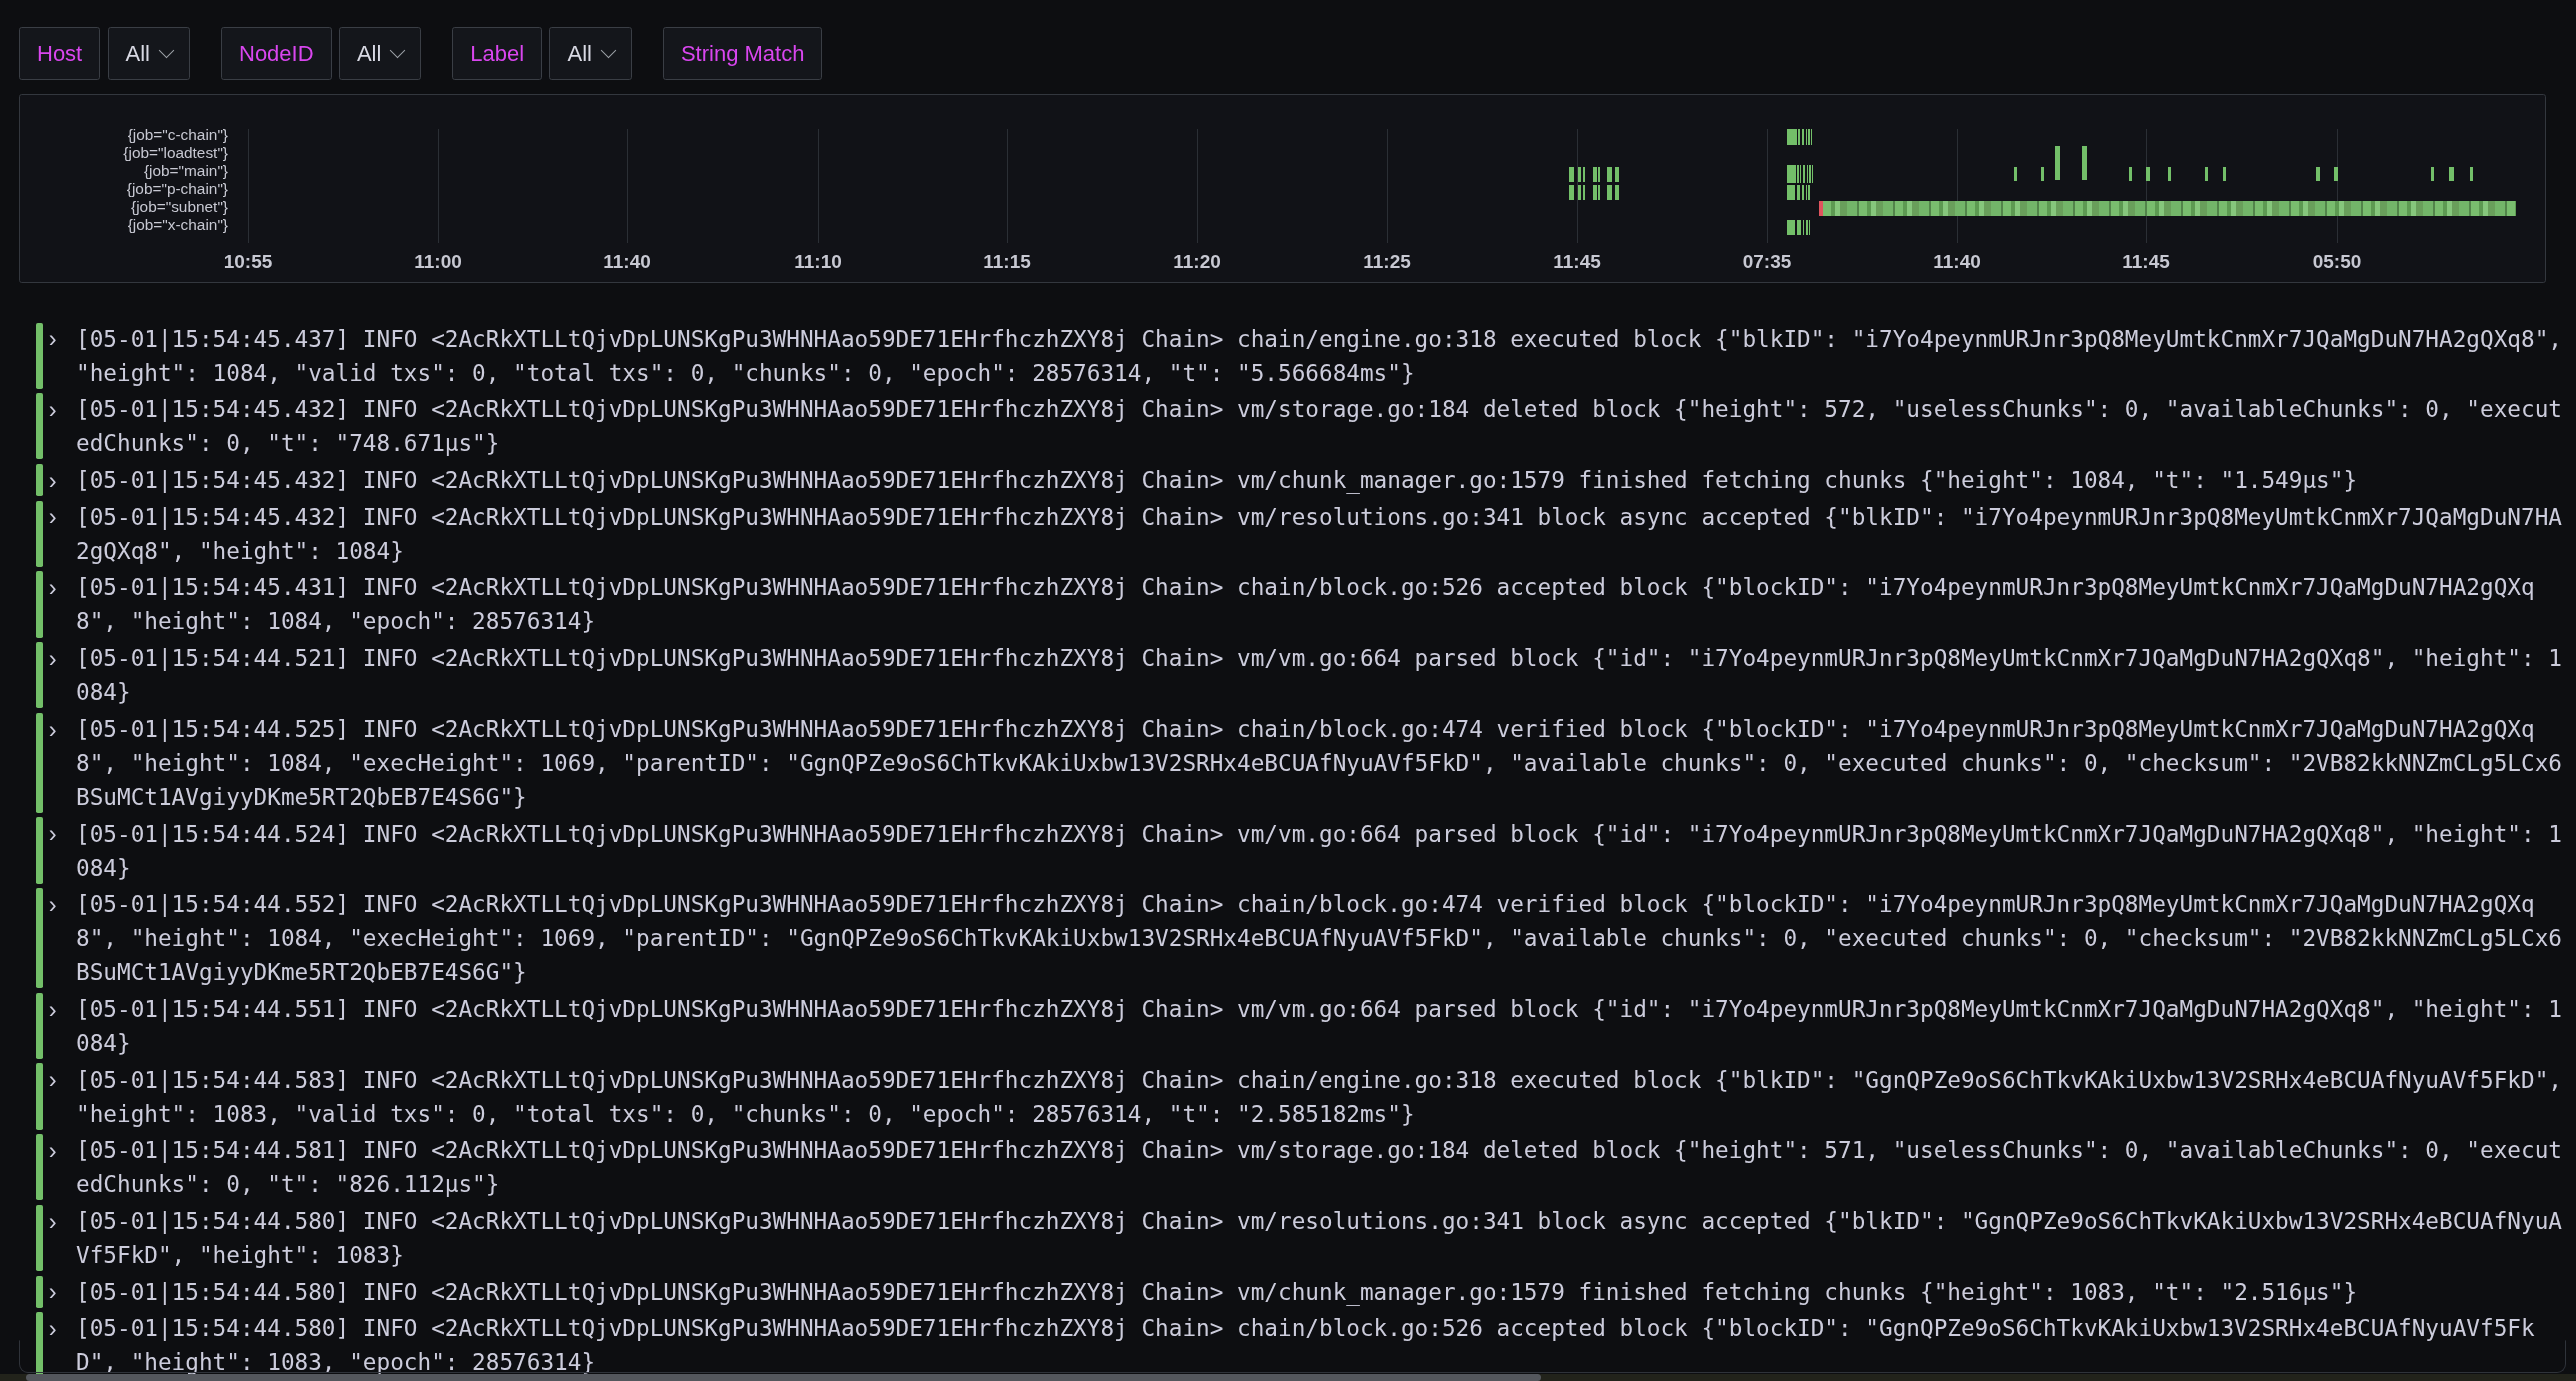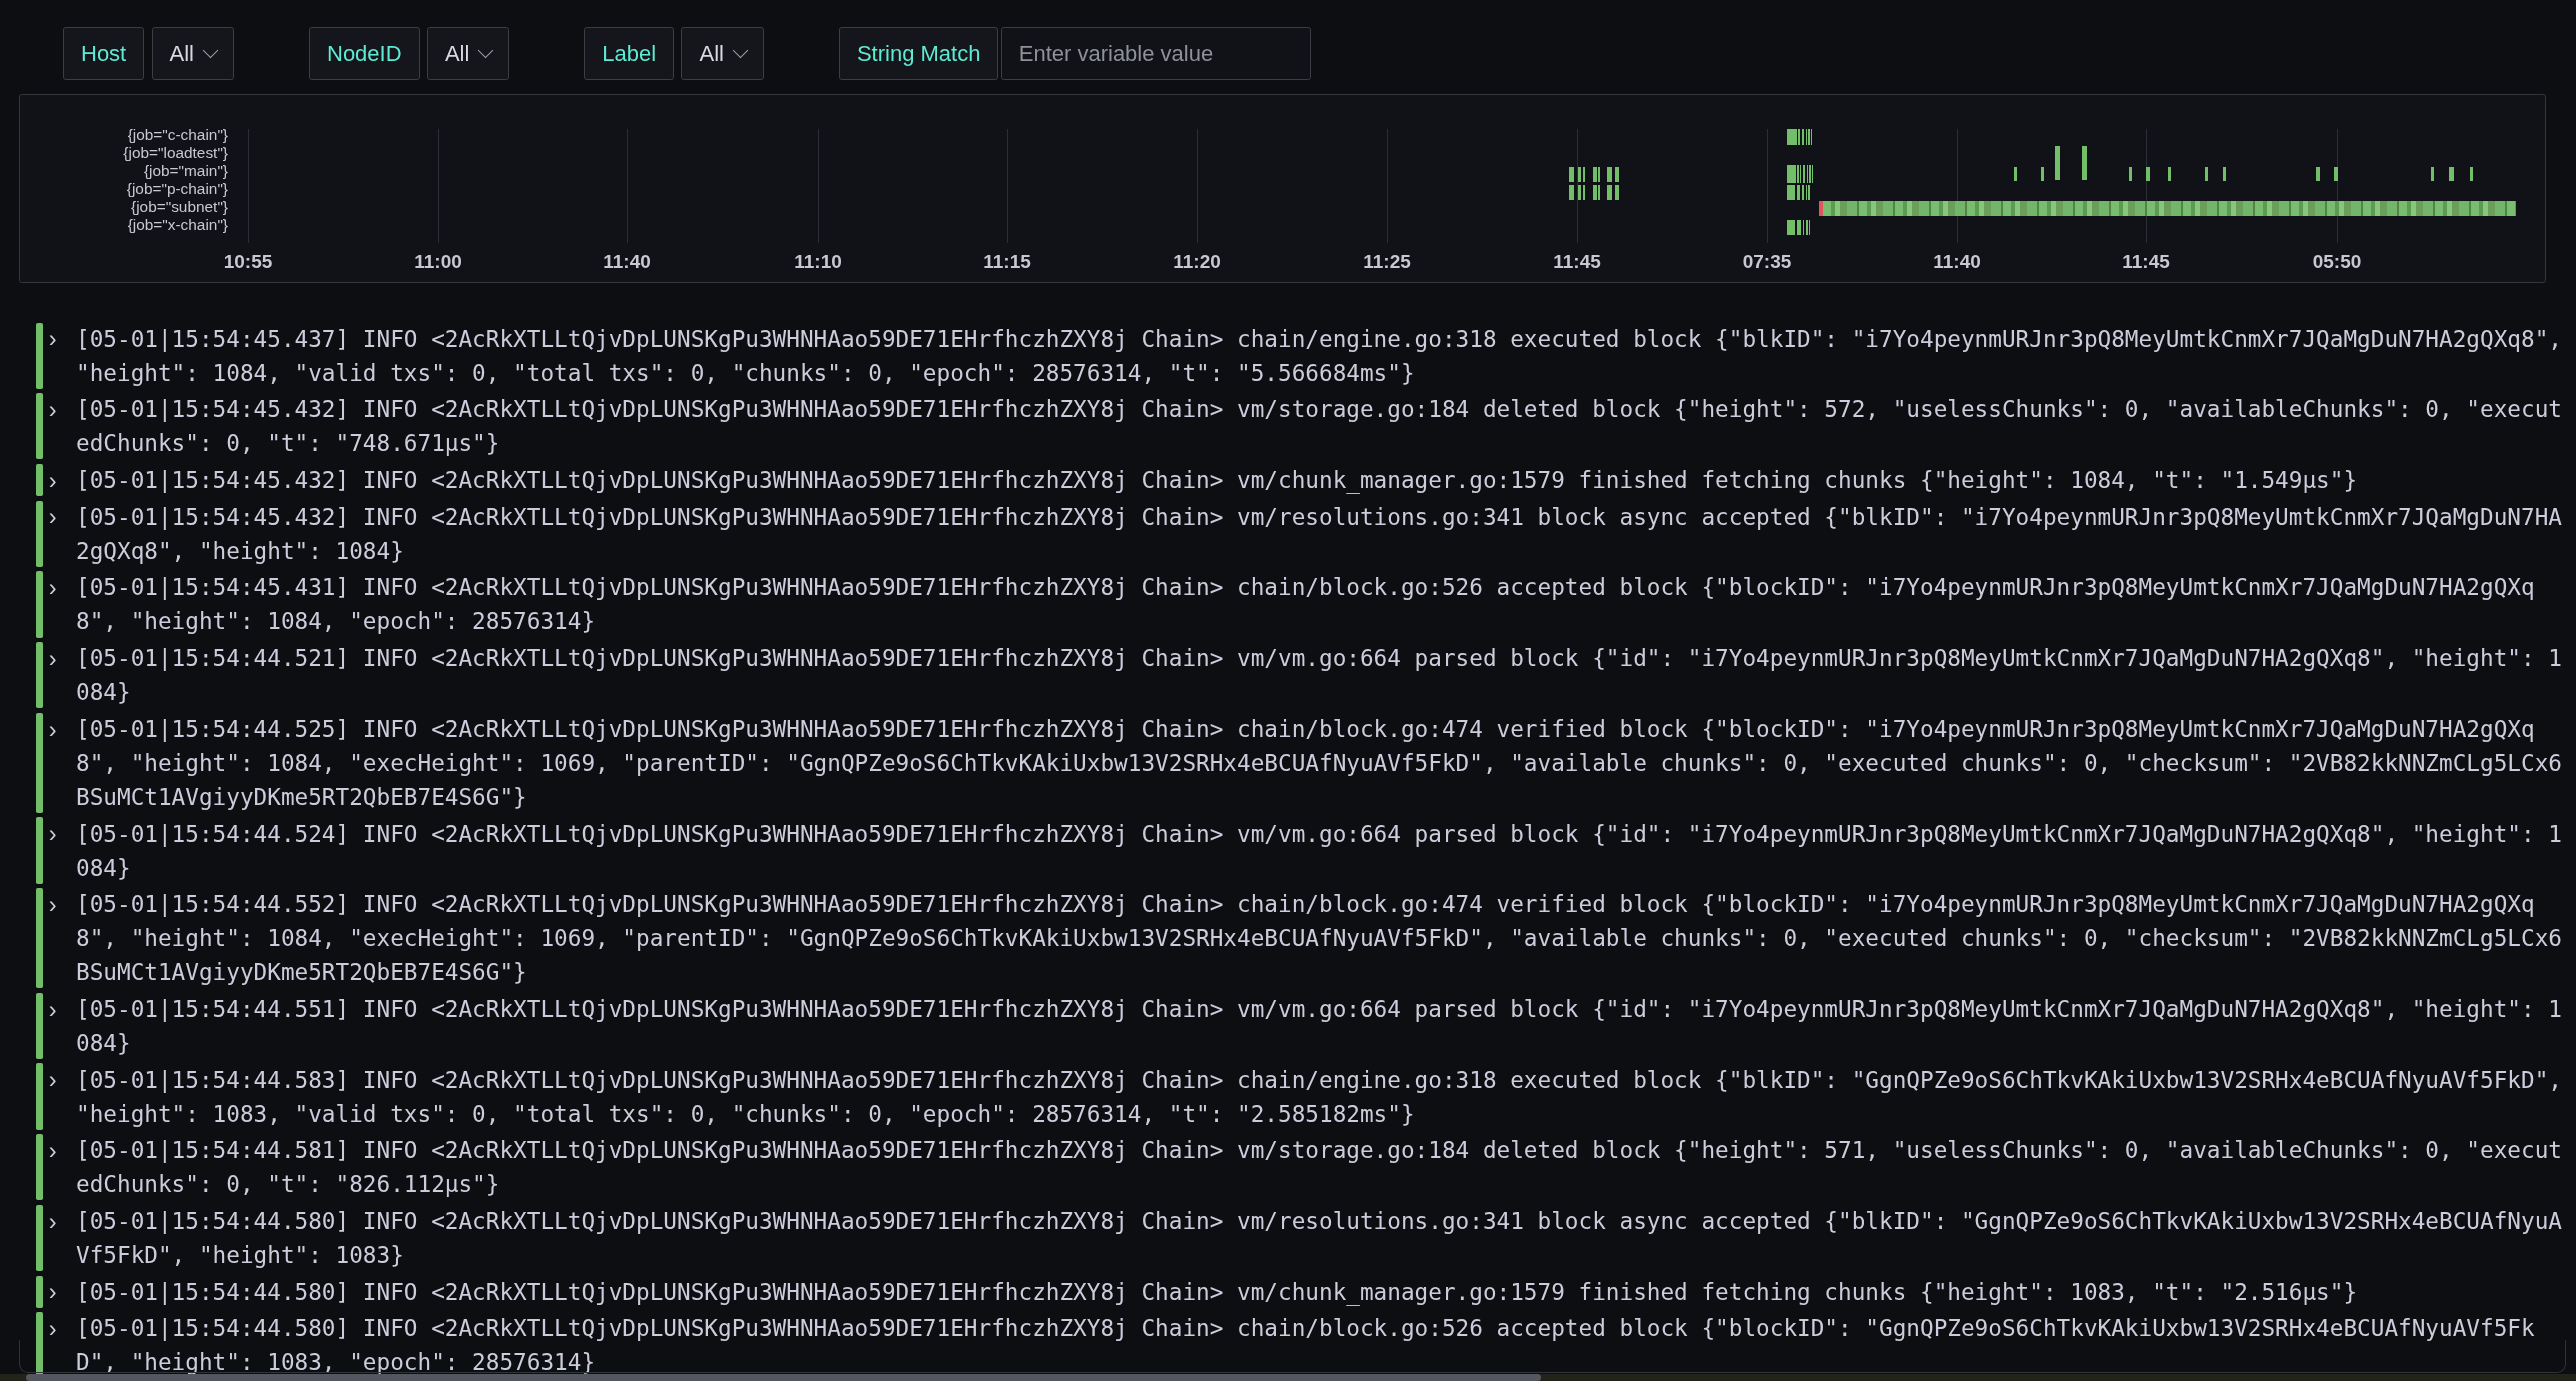--- a/index.html
+++ b/index.html
@@ -8,21 +8,21 @@
     background:#0d0e11;font-family:"Liberation Sans",sans-serif;
   }
   
   .toolbar{position:absolute;left:19px;top:27px;display:flex;gap:31px;}
   .var-group{display:flex;gap:7.3px;}
   .tb-box{
     height:53px;display:flex;align-items:center;padding:0 17px;
     background:#14161b;border:0.9px solid #3a3e45;border-radius:2.7px;
     font-size:22px;font-weight:500;color:#d8d9e3;box-sizing:border-box;
   }
-  .tb-label{color:#5eead4;margin-left:44px;}
+  .tb-label{color:#d946ef;}
   .caret{
     width:10px;height:10px;margin-left:11px;margin-top:-5.4px;
     border-right:1.8px solid #9da1a8;border-bottom:1.8px solid #9da1a8;
     transform:rotate(45deg);display:inline-block;
   }
   .tb-input{
     width:310px;height:53px;background:#111217;border:0.9px solid #3a3e45;border-radius:2.7px;
     color:#ccccdc;font-size:22px;padding:0 16.3px;box-sizing:border-box;outline:none;
     font-family:"Liberation Sans",sans-serif;
   }
@@ -88,21 +88,20 @@
   </div>
   <div class="var-group">
     <div class="tb-box tb-label">Label</div>
     <div class="tb-box">
       <span>All</span>
       <span class="caret"></span>
     </div>
   </div>
   <div class="var-group" style="gap:3px;">
     <div class="tb-box tb-label">String Match</div>
-    <input class="tb-input" type="text" placeholder="Enter variable value" style="">
   </div>
 </div>
 
 <div class="chart-panel">
   <div class="chart-legend">
       <div>{job="c-chain"}</div>
       <div>{job="loadtest"}</div>
       <div>{job="main"}</div>
       <div>{job="p-chain"}</div>
       <div>{job="subnet"}</div>

